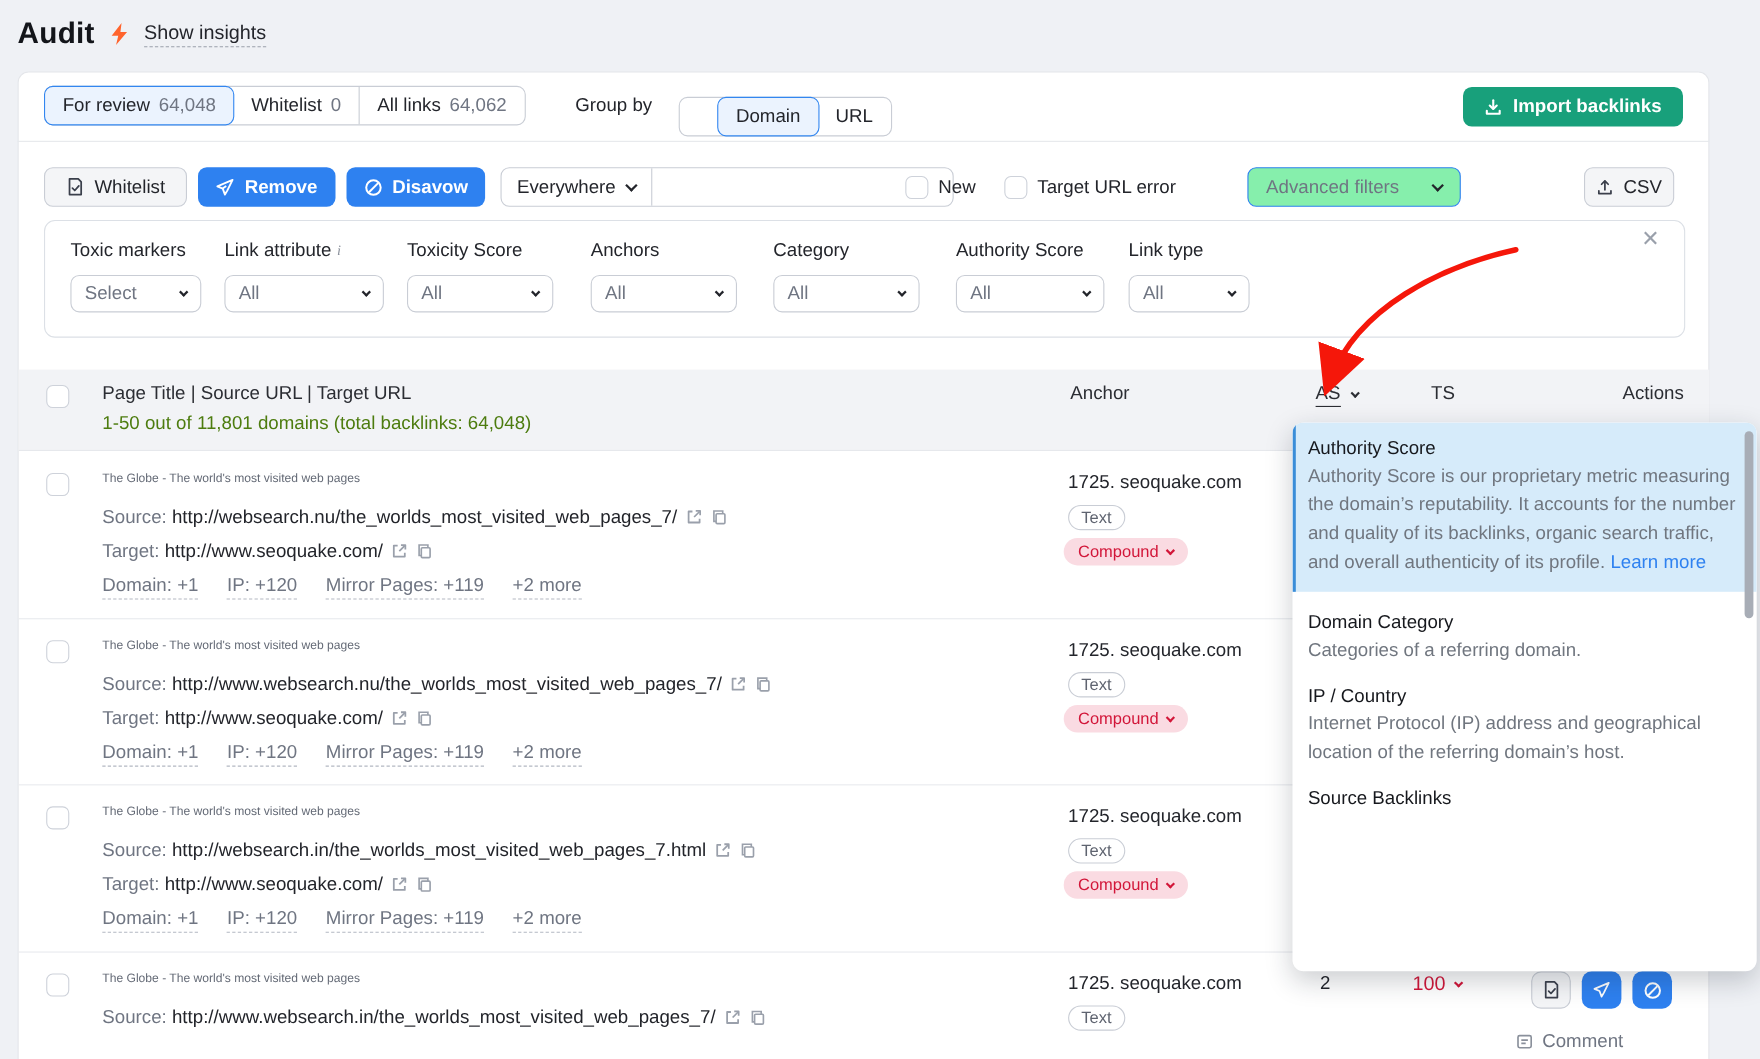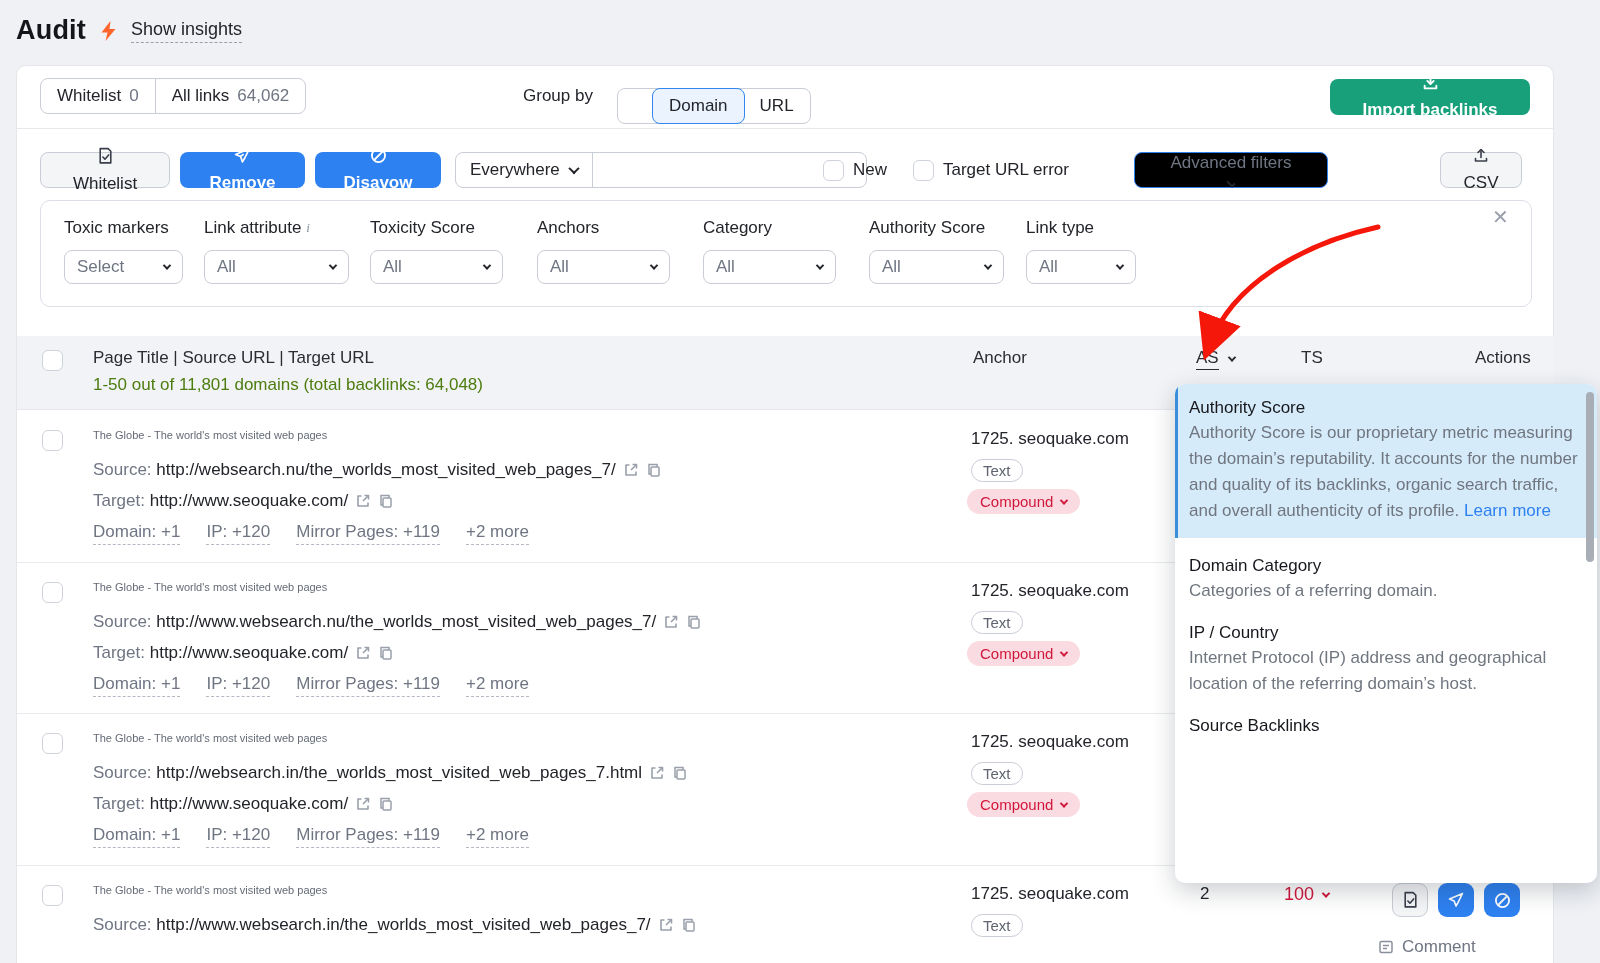--- a/index.html
+++ b/index.html
@@ -22,25 +22,25 @@
   .card { background:#fff; border:1px solid #e4e6ea; border-radius:10px; }
 
   
   .seg-group { display:flex; border:1px solid #c9cdd5; border-radius:8px; background:#fff; height:36px; }
   .seg { display:flex; align-items:center; gap:8px; padding:0 16px; font-size:17px; color:#23252b; cursor:pointer; border-right:1px solid #c9cdd5; }
   .seg:last-child { border-right:none; }
   .seg .cnt { color:#6f7582; }
   .seg.active { margin:-1px; border:1.5px solid #3286f0; border-radius:8px; background:#ebf3fe; position:relative; z-index:2; }
 
   
-  .btn { display:flex; align-items:center; justify-content:center; gap:9px; height:36px; border-radius:8px; font-size:17px; cursor:pointer; white-space:nowrap;flex-direction:column; }
+  .btn { display:flex; align-items:center; justify-content:center; gap:9px; height:36px; border-radius:8px; font-size:17px; cursor:pointer; white-space:nowrap; }
   .btn-blue { background:#2e81f0; color:#fff; font-weight:600; }
   .btn-gray { background:#f4f5f7; border:1px solid #c9cdd5; color:#23252b; }
   .btn-green { background:#18a07b; color:#fff; font-weight:700; }
-  .btn-outline-blue { background:#000000; border:1.5px solid #2e81f0; color:#6f7582; }
+  .btn-outline-blue { background:#86efac; border:1.5px solid #2e81f0; color:#6f7582; }
 
   
   .chev { display:inline-block; width:8px; height:8px; border-right:2px solid currentColor; border-bottom:2px solid currentColor; transform:rotate(45deg) translate(-1px,-1px); }
   .chev.sm { width:6px; height:6px; }
 
   
   .search-combo { display:flex; border:1px solid #c9cdd5; border-radius:8px; height:36px; background:#fff; }
   .scope { display:flex; align-items:center; gap:10px; padding:0 14px; border-right:1px solid #c9cdd5; cursor:pointer; }
   .search-box { display:flex; align-items:center; gap:8px; padding:0 12px; flex:1; }
   .placeholder { color:#8a909b; }
@@ -99,20 +99,24 @@
         <path d="M10.5 1L1.5 12.5h6L5.5 21l10-12h-6z" fill="#ff642d"></path>
       </svg>
   </span>
   <span class="insights-link">Show insights</span>
 </div>
 
 <div class="abs card" style="left:16px; top:65px; width:1538px; height:960px;"></div>
 <div class="abs" style="left:16px; top:128px; width:1538px; border-top:1px solid #e6e8ec;"></div>
 
 <div class="abs seg-group" style="left:40px; top:78px;">
+  <div class="seg active">
+    <span>For review</span>
+    <span class="cnt">64,048</span>
+  </div>
   <div class="seg">
     <span>Whitelist</span>
     <span class="cnt">0</span>
   </div>
   <div class="seg">
     <span>All links</span>
     <span class="cnt">64,062</span>
   </div>
 </div>
 <div class="abs" style="left:523px; top:86px;">Group by</div>

